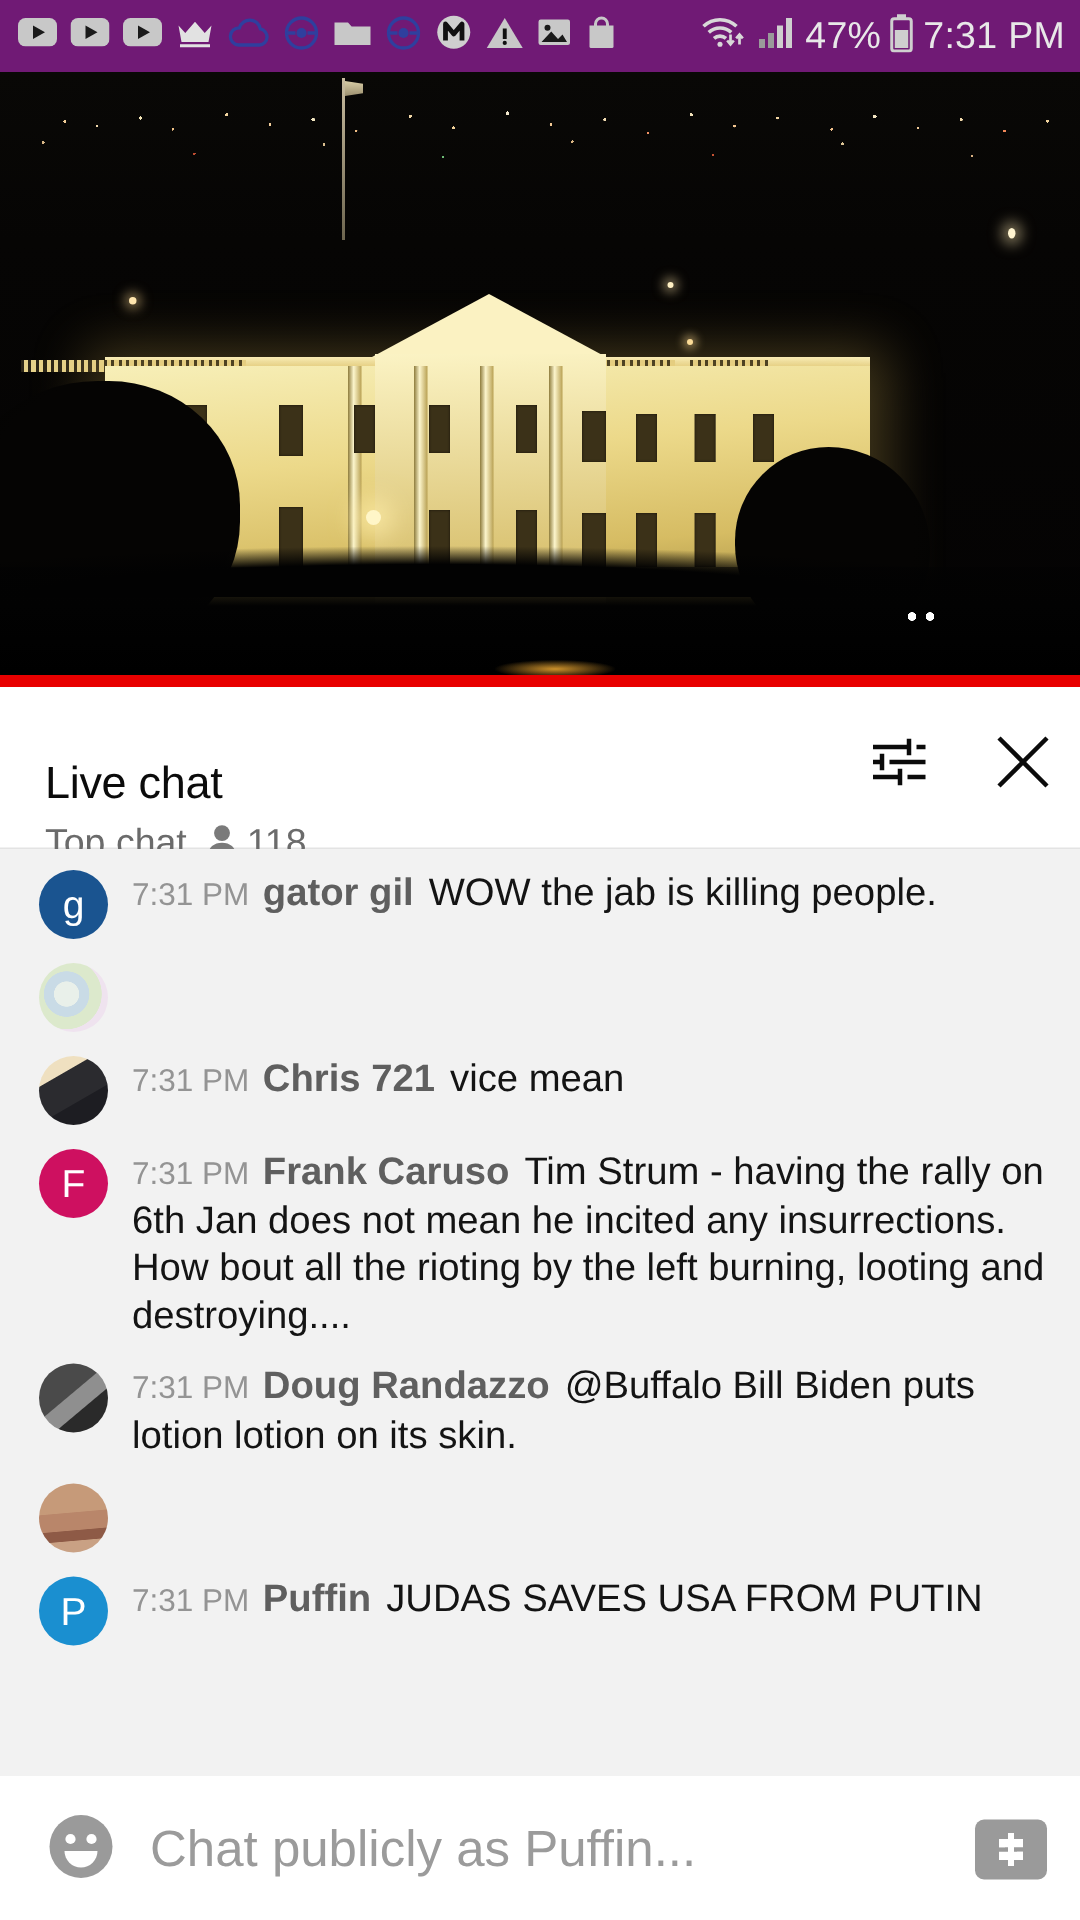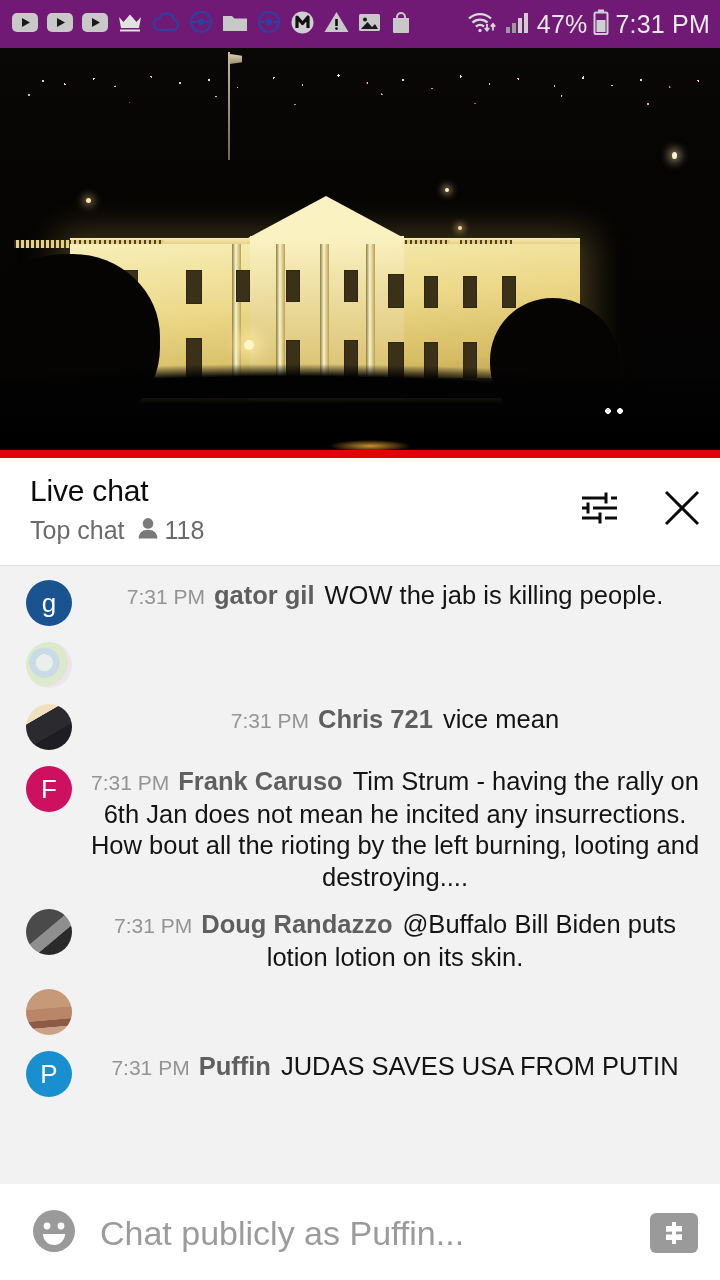--- a/index.html
+++ b/index.html
@@ -148,21 +148,21 @@
     background: radial-gradient(ellipse at 50% 50%, rgba(240,170,50,.85), transparent 72%);
   }
   .progress-bar { width: 720px; height: 8px; background: #e80000; }
 
   
   .chat-header {
     width: 720px; height: 108px; background: #fff;
     display: flex; align-items: flex-start; padding: 14px 16px 0 30px;
     border-bottom: 1px solid #e3e3e3;
   }
-  .ch-titles { flex: 1; }
+  .ch-titles { flex: 1; margin-top: 32px; }
   .ch-title { font-size: 30px; color: #0b0b0b; font-weight: 400; line-height: 38px; letter-spacing: -.2px; }
   .ch-sub-row { display: flex; align-items: center; gap: 12px; margin-top: 4px; }
   .ch-sub { font-size: 25px; color: #6b6b6b; line-height: 32px; }
   .viewer-group { display: flex; align-items: center; gap: 6px; }
   .viewer-count { font-size: 25px; color: #6b6b6b; line-height: 32px; }
   .ch-actions { display: flex; align-items: center; gap: 40px; padding-top: 14px; }
   .icon-btn { display: flex; align-items: center; justify-content: center; cursor: pointer; }
 
   
   .chat-list {
@@ -171,21 +171,21 @@
   }
   .msg { display: flex; padding: 0 18px 0 26px; margin-bottom: 14px; align-items: flex-start; }
   .avatar {
     width: 46px; height: 46px; border-radius: 50%; flex: 0 0 46px;
     margin-top: 2px; margin-right: 16px;
     display: flex; align-items: center; justify-content: center;
     font-size: 26px; color: #fff; overflow: hidden;
     background-size: cover;
   }
   .msg-body { flex: 1; padding-top: 2px; }
-  .msg-text { font-size: 25.5px; line-height: 31.5px; color: #141414; word-wrap: break-word; text-align: center; }
+  .msg-text { font-size: 25.5px; line-height: 31.5px; color: #141414; word-wrap: break-word; }
   .ts { color: #949494; font-size: 21px; margin-right: 9px; }
   .author { color: #5f5f5f; font-weight: bold; margin-right: 10px; }
 
   
   .av-pastel { background-image: radial-gradient(circle at 40% 45%, #e9f0ea 0 22%, #c9dbe6 23% 40%, #dce9cc 41% 62%, #efe3ef 63% 100%); }
   .av-sunglasses { background-image: linear-gradient(150deg,#efe0c0 0 28%,#2b2b2f 29% 62%,#1d1d22 63% 100%); }
   .av-gray { background-image: linear-gradient(140deg,#f0f0f0 0 12%,#4a4a4a 13% 45%,#8f8f8f 46% 64%,#2a2a2a 65% 86%,#e5e5e5 87% 100%); }
   .av-nose { background-image: linear-gradient(175deg,#c69a79 0 42%,#b9866a 43% 66%,#8e5a46 67% 80%,#c9a184 81% 100%); }
 
   

